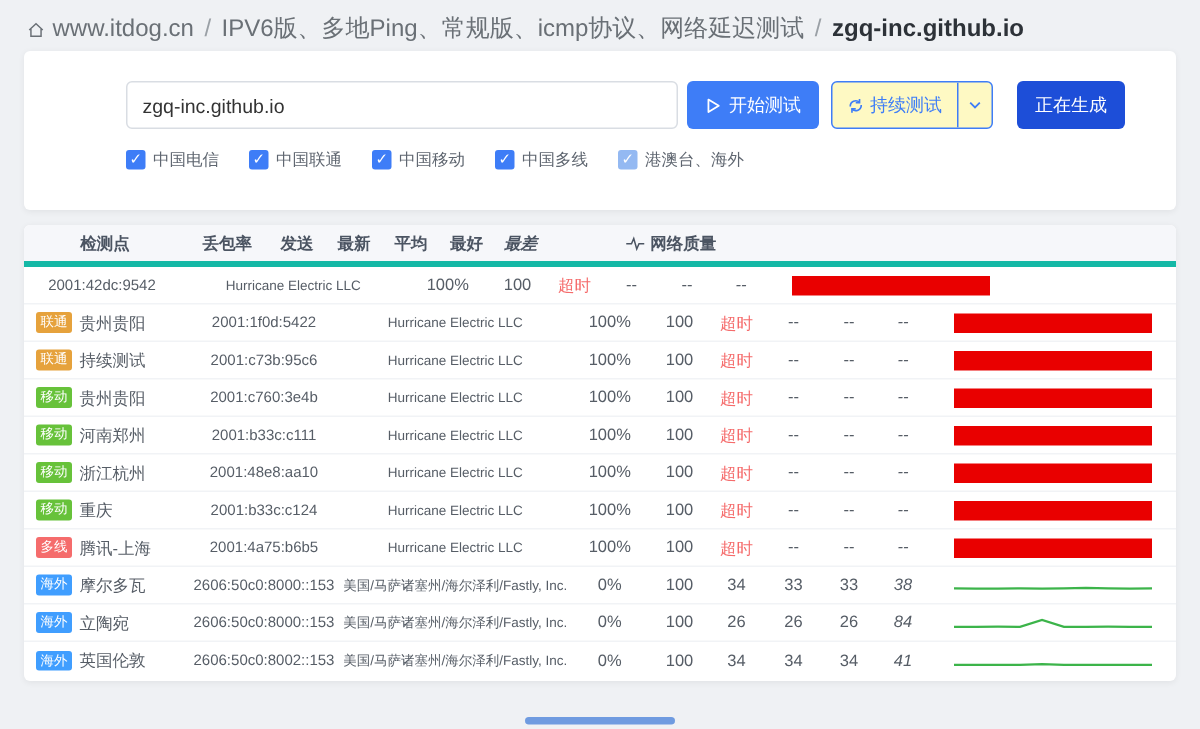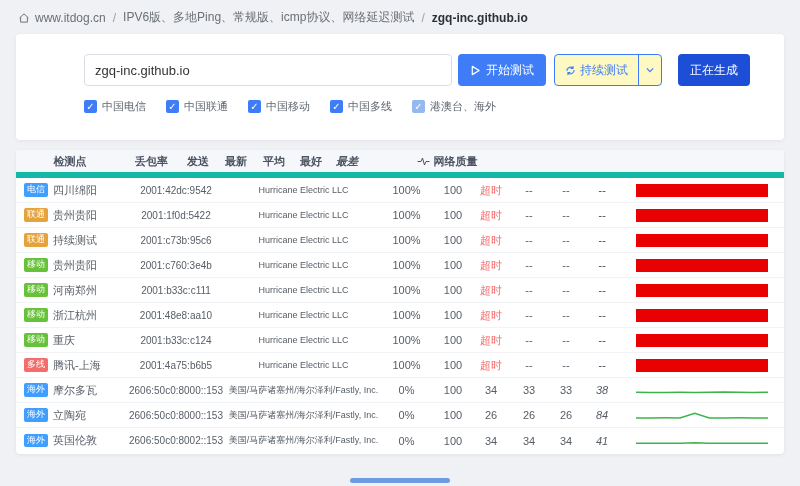--- a/index.html
+++ b/index.html
@@ -1,19 +1,19 @@
 <!DOCTYPE html>
 <html><head>
 <meta charset="utf-8">
 <style>
   * { margin:0; padding:0; box-sizing:border-box; }
   html,body { width:800px; height:486px; }
   body { background:#eff1f4; font-family:"Liberation Sans",sans-serif; position:relative; overflow:hidden; }
 
-  .breadcrumb { position:absolute; top:9px; left:18px; display:flex; align-items:center; gap:5px; font-size:12px; color:#6a7076; }
+  .breadcrumb { position:absolute; top:9px; left:18px; display:flex; align-items:center; gap:5px; font-size:16px; color:#6a7076; }
   .breadcrumb .sep { color:#9aa0a6; margin:0 2px; }
   .bc-link { cursor:pointer; }
   .bc-target { color:#2d3238; font-weight:bold; }
 
   .card { position:absolute; left:16px; width:768px; background:#fff; border-radius:4px; box-shadow:0 1px 4px rgba(0,0,0,.06); }
   .controls-card { top:34px; height:106px; }
   .control-row { display:flex; align-items:center; margin:20px 0 0 68px; }
   .target-input { width:368px; height:32px; border:1px solid #d9dde3; border-radius:4px; padding:0 10px; font-size:13px; color:#333; font-family:inherit; outline:none; }
   .btn { height:32px; border-radius:4px; font-size:12px; display:flex; align-items:center; justify-content:center; border:none; cursor:pointer; font-family:inherit; }
   .btn-primary { background:#3e7df7; color:#fff; width:88px; gap:5px; margin-left:6px; }
@@ -22,21 +22,21 @@
   .split-caret { border-left:1px solid #3e7df7; padding:0 7px; height:100%; display:flex; align-items:center; }
   .btn-warning { background:#1d4ed8; color:#fff; width:72px; margin-left:16px; }
 
   .checkbox-row { display:flex; align-items:center; gap:20px; margin:13px 0 0 68px; }
   .cb-item { display:flex; align-items:center; gap:5px; cursor:pointer; }
   .cb-box { width:13px; height:13px; border-radius:2px; background:#3e7df7; color:#fff; font-size:10px; line-height:13px; text-align:center; flex:none; }
   .cb-box.muted { background:#94b9f2; }
   .cb-label { font-size:11px; color:#5f6670; }
 
   .table-card { top:150px; padding-bottom:1px; }
-  .thead { display:flex; align-items:center; height:28px; background:#f6f7fa; border-bottom:6px solid #14b8a6; border-radius:4px 4px 0 0; font-size:11px; color:#4b5462; font-weight:bold; }
+  .thead { display:flex; align-items:center; height:28px; background:#f6f7fa; border-bottom:4px solid #14b8a6; border-radius:4px 4px 0 0; font-size:11px; color:#4b5462; font-weight:bold; }
   .tr { display:flex; align-items:center; height:25px; border-bottom:1px solid #f1f3f6; font-size:11px; color:#565d66; }
   .tr:last-child { border-bottom:none; }
   .th { display:flex; align-items:center; justify-content:center; }
   .td { text-align:center; }
   .c0{width:108px;} .c1{width:104px;} .c2{width:151px;} .c3{width:55px;} .c4{width:38px;}
   .c5{width:38px;} .c6{width:38px;} .c7{width:36px;} .c8{width:36px;font-style:italic;} .c9{width:164px;}
   .td.c0 { display:flex; align-items:center; gap:5px; padding-left:8px; text-align:left; }
   .td.c1 { font-size:10px; }
   .td.c2 { font-size:9px; white-space:nowrap; overflow:hidden; }
   .badge { font-size:9px; color:#fff; padding:1px 3px; border-radius:2px; line-height:1.3; flex:none; }
@@ -144,24 +144,20 @@
       </div>
       <div class="th c9">
         <svg width="13" height="11" viewBox="0 0 26 20" style="margin-right: 4px;">
           <polyline points="1,10 8,10 11,3 15,17 18,10 25,10" fill="none" stroke="#4b5462" stroke-width="2"></polyline>
         </svg>
         <span>网络质量</span>
       </div>
     </div>
   <div id="tbody">
       <div class="tr">
-        <div class="td c0">
-          <span class="badge" style="background: rgb(64, 158, 255);">电信</span>
-          <span>四川绵阳</span>
-        </div>
         <div class="td c1">2001:42dc:9542</div>
         <div class="td c2">Hurricane Electric LLC</div>
         <div class="td c3">100%</div>
         <div class="td c4">100</div>
         <div class="td c5 timeout">超时</div>
         <div class="td c6">--</div>
         <div class="td c7">--</div>
         <div class="td c8">--</div>
         <div class="td c9">
           <div class="red-bar" style="background: rgb(233, 0, 0);"></div>

